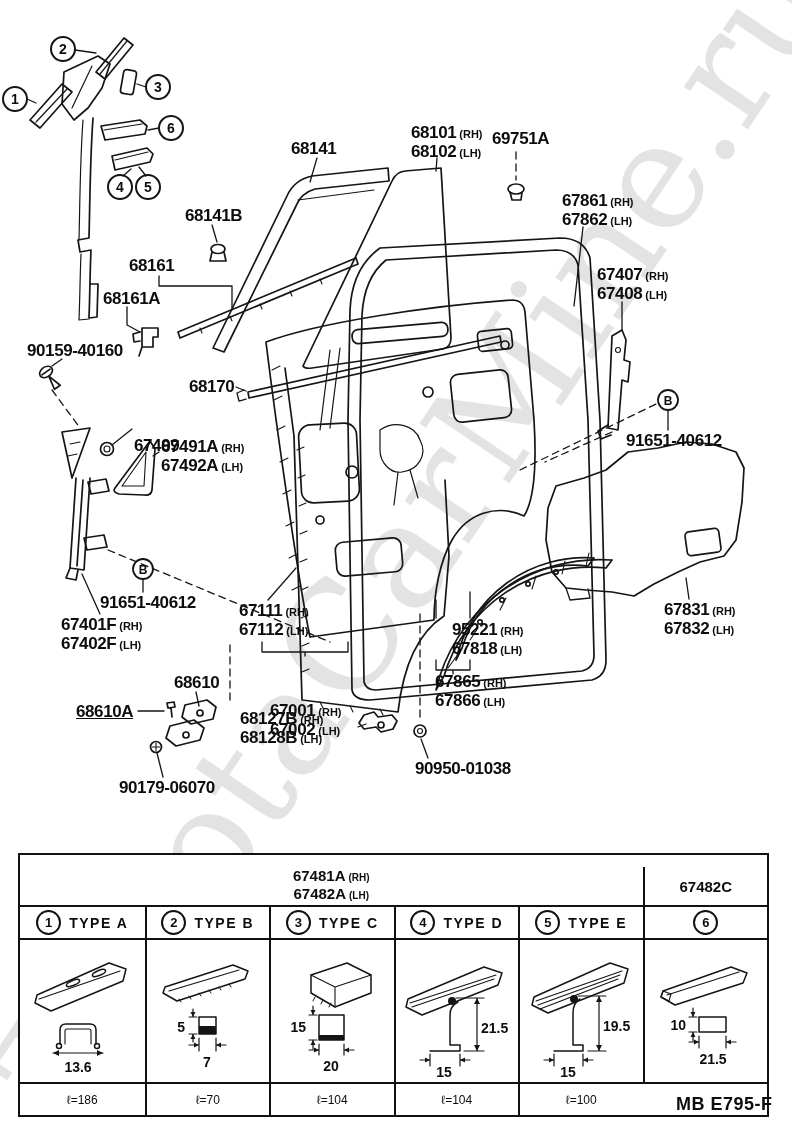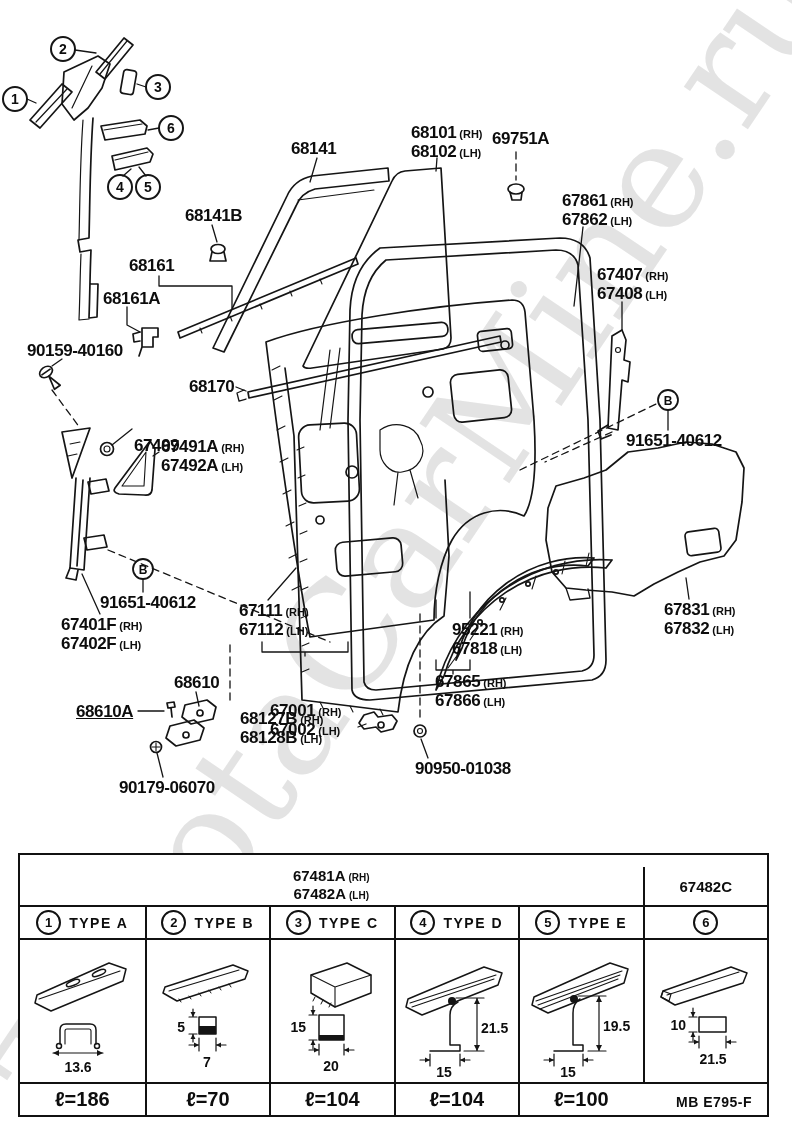--- a/index.html
+++ b/index.html
@@ -21,24 +21,24 @@
   .tr3{height:142px;border-top:2px solid #111;}
   .tr4{height:31px;border-top:2px solid #111;}
   .tc{border-left:2px solid #111;display:flex;align-items:center;justify-content:center;}
   .tc:first-child{border-left:none;}
   .hmain{flex-direction:column;line-height:16px;}
   .hnum{font-weight:bold;font-size:15px;}
   .hsfx{font-weight:bold;font-size:10px;margin-left:3px;}
   .circ{display:inline-flex;align-items:center;justify-content:center;width:21px;height:21px;
         border:2px solid #111;border-radius:50%;font-weight:bold;font-size:13px;flex:none;}
   .tlabel{font-weight:bold;font-size:14px;letter-spacing:1.5px;margin-left:8px;}
-  .lenv{font-weight:bold;font-size:20px;}
+  .lenv{font-weight:normal;font-size:12px;}
   .cellsvg{display:block;}
   .dim{font-weight:bold;font-size:14px;fill:#0d0d0d;font-family:"Liberation Sans",sans-serif;}
-  .footer-code{position:absolute;left:676px;top:1094px;font-weight:bold;font-size:14px;letter-spacing:.5px;}
+  .footer-code{position:absolute;left:676px;top:1094px;font-weight:bold;font-size:18px;letter-spacing:.5px;}
 </style>
 </head>
 <body>
 
 <div id="page">
 
   <div class="watermark">ToyotaCarMine.ru</div>
 
   <svg id="art" width="792" height="850" viewBox="0 0 792 850" fill="none" stroke="#151515" stroke-width="1.7" stroke-linecap="round" stroke-linejoin="round">
 

